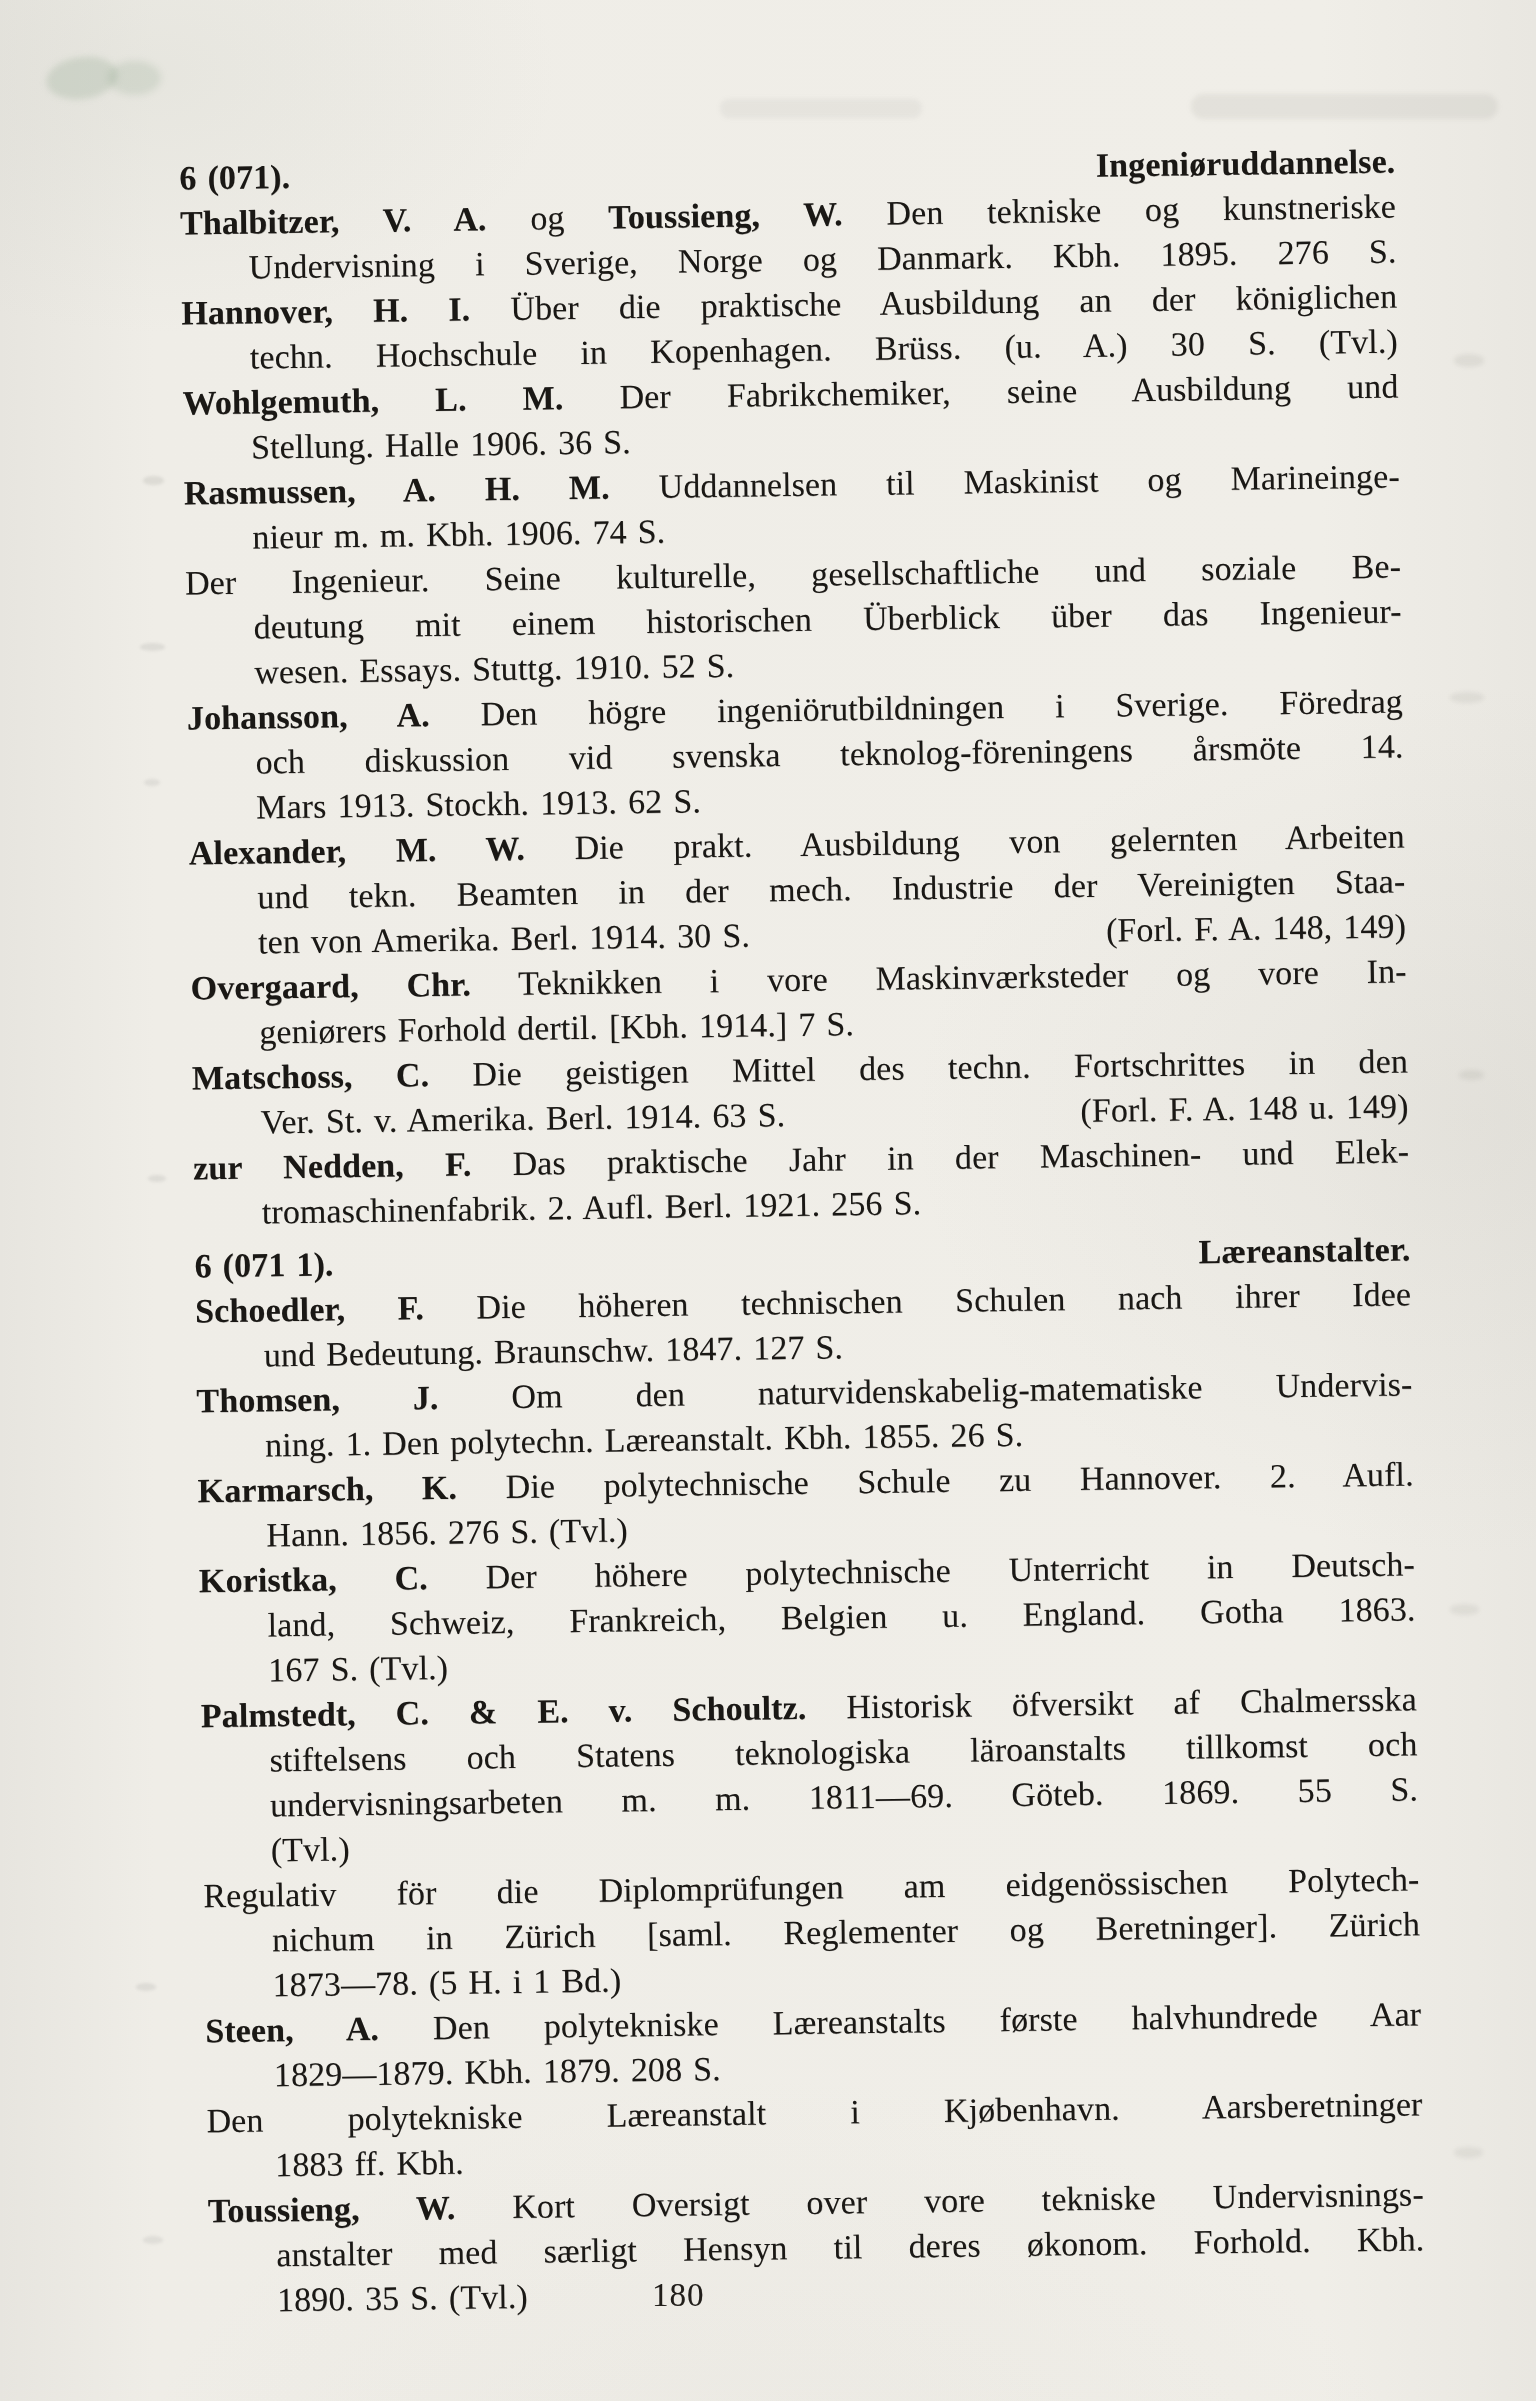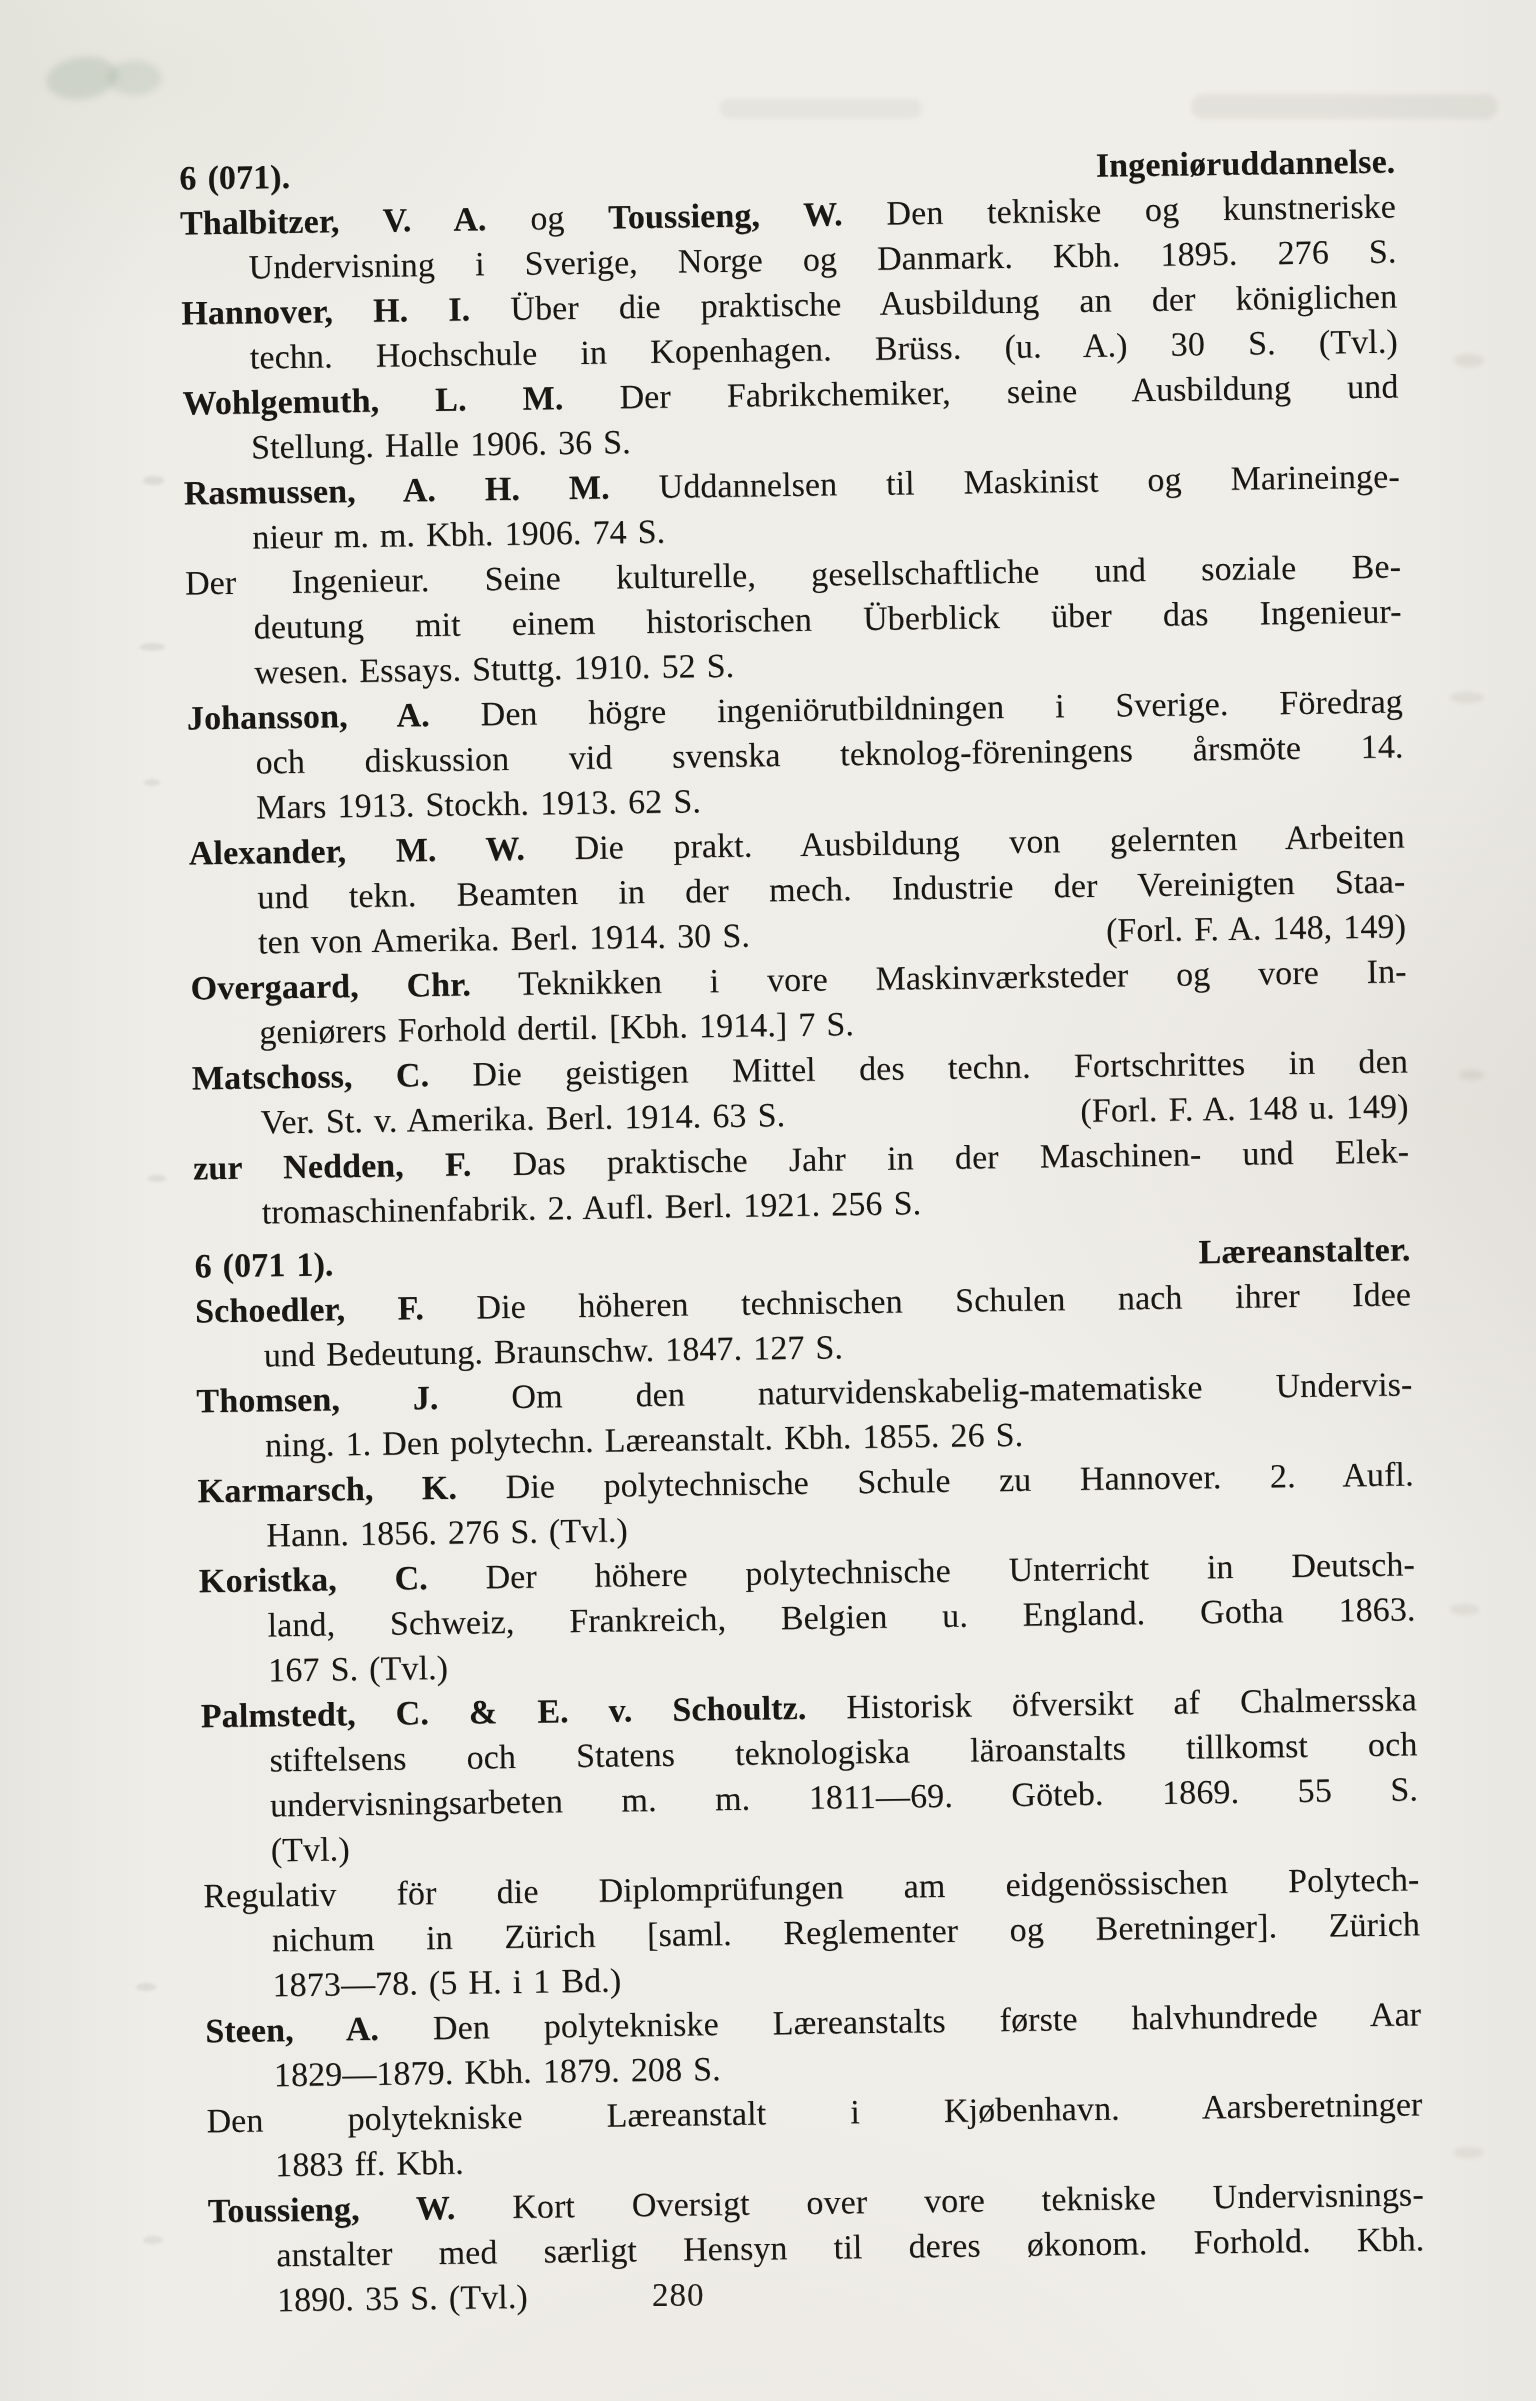--- a/index.html
+++ b/index.html
@@ -173,15 +173,15 @@
         <div class="line"><span class="ltext"><span>Den polytekniske Læreanstalt i Kjøbenhavn. Aarsberetninger</span></span></div>
         <div class="line indent end"><span class="ltext"><span>1883 ff. Kbh.</span></span></div>
       </div>
       <div class="entry">
         <div class="line"><span class="ltext"><span class="b">Toussieng, W.</span><span> Kort Oversigt over vore tekniske Undervisnings-</span></span></div>
         <div class="line indent"><span class="ltext"><span>anstalter med særligt Hensyn til deres økonom. Forhold. Kbh.</span></span></div>
         <div class="line indent end"><span class="ltext"><span>1890. 35 S. (Tvl.)</span></span></div>
       </div>
     </div>
 
-  <div class="page-number">280</div>
+  <div class="page-number">180</div>
 </div>
 
 
 </body></html>

